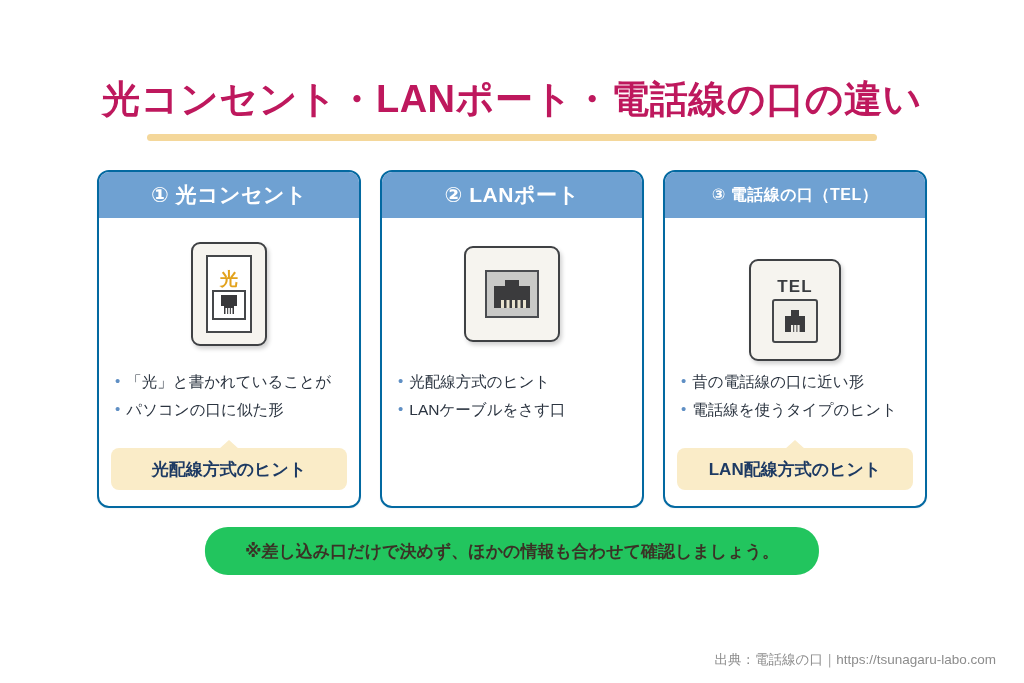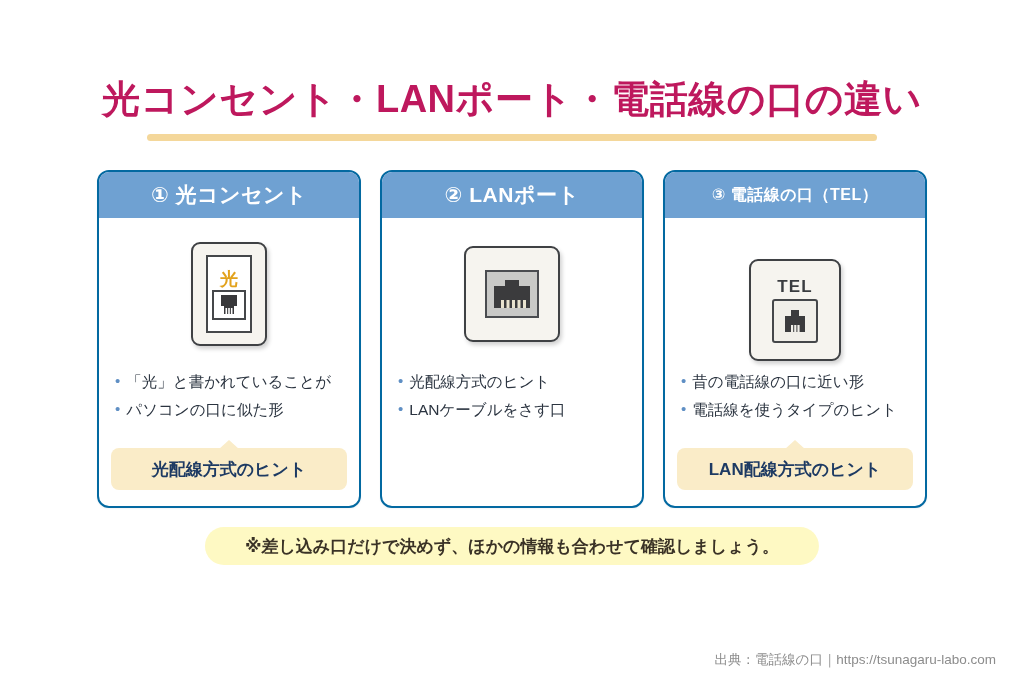--- a/index.html
+++ b/index.html
@@ -219,23 +219,23 @@
     border-right: 10px solid transparent;
     border-bottom: 9px solid #faecc8;
   }
 
   
   .note {
     position: absolute;
     top: 527px;
     left: 50%;
     transform: translateX(-50%);
-    height: 38px;
+    height: 48px;
     padding: 0 40px;
-    background: #fef9c3;
+    background: #22c55e;
     border-radius: 23px;
     display: flex;
     align-items: center;
     justify-content: center;
     font-size: 17px;
     font-weight: bold;
     color: #3a3226;
     white-space: nowrap;
   }
 

